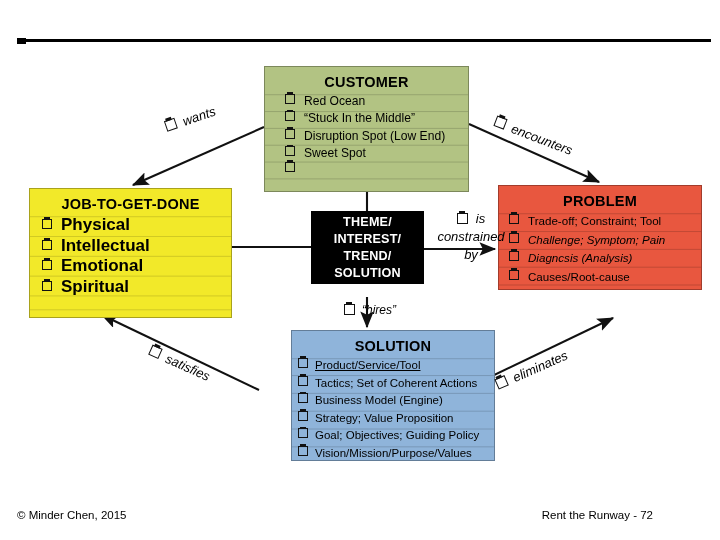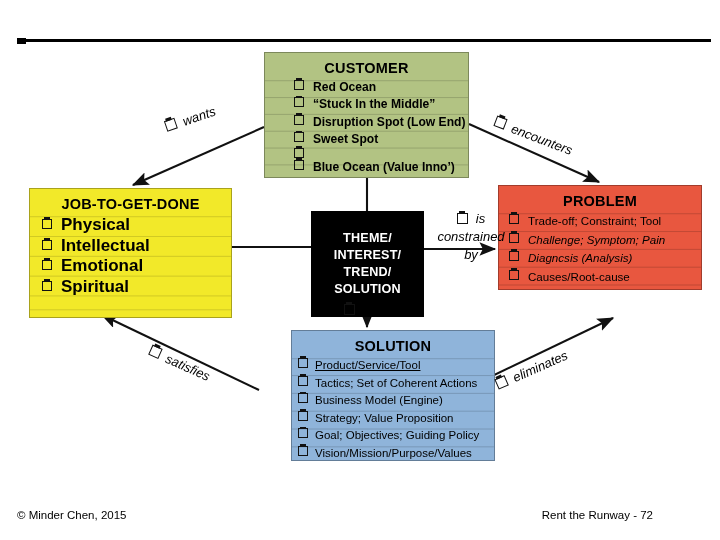--- a/index.html
+++ b/index.html
@@ -100,26 +100,26 @@
     width: 6px;
     height: 2.4px;
     background: #111;
   }
   .it { font-style: italic; }
   .ul { text-decoration: underline; }
 
   
   #box-customer {
     left: 264px;
-    top: 52px;
+    top: 66px;
     width: 205px;
     height: 126px;
     background: #b2c383;
   }
-  #box-customer .box-list { padding-left: 29px; font-weight: bold; }
+  #box-customer .box-list { padding-left: 20px; }
   #box-customer .box-list li { font-size: 12.1px; line-height: 17.4px; }
 
   
   #box-job {
     left: 29px;
     top: 188px;
     width: 203px;
     height: 130px;
     background: #f2e929;
   }
@@ -153,21 +153,21 @@
   #box-solution .box-list { padding-left: 6px; }
   #box-solution .box-list li { font-size: 11.5px; line-height: 17.6px; }
   #box-solution .cb { margin-right: 7px; }
 
   
   #box-theme {
     position: absolute;
     left: 311px;
     top: 211px;
     width: 113px;
-    height: 106px;
+    height: 73px;
     background: #000;
     color: #fff;
     display: flex;
     flex-direction: column;
     align-items: center;
     justify-content: center;
     text-align: center;
   }
   #box-theme .tline {
     font-weight: bold;
@@ -317,24 +317,20 @@
         <span class="cb"></span>
         <span>Disruption Spot (Low End)</span>
       </li>
       <li>
         <span class="cb"></span>
         <span>Sweet Spot</span>
       </li>
       <li>
         <span class="cb"></span>
       </li>
-      <li>
-        <span class="cb"></span>
-        <span>Blue Ocean (Value Inno’)</span>
-      </li>
     </ul>
   </div>
 
   <div class="box" id="box-job">
     <svg class="lines" viewBox="0 0 203 130" preserveAspectRatio="none">
       <g stroke="rgba(0,0,0,0.14)" stroke-width="1">
         <line x1="0" y1="28" x2="203" y2="28"></line>
         <line x1="0" y1="48" x2="203" y2="48"></line>
         <line x1="0" y1="68" x2="203" y2="68"></line>
         <line x1="0" y1="88" x2="203" y2="88"></line>

